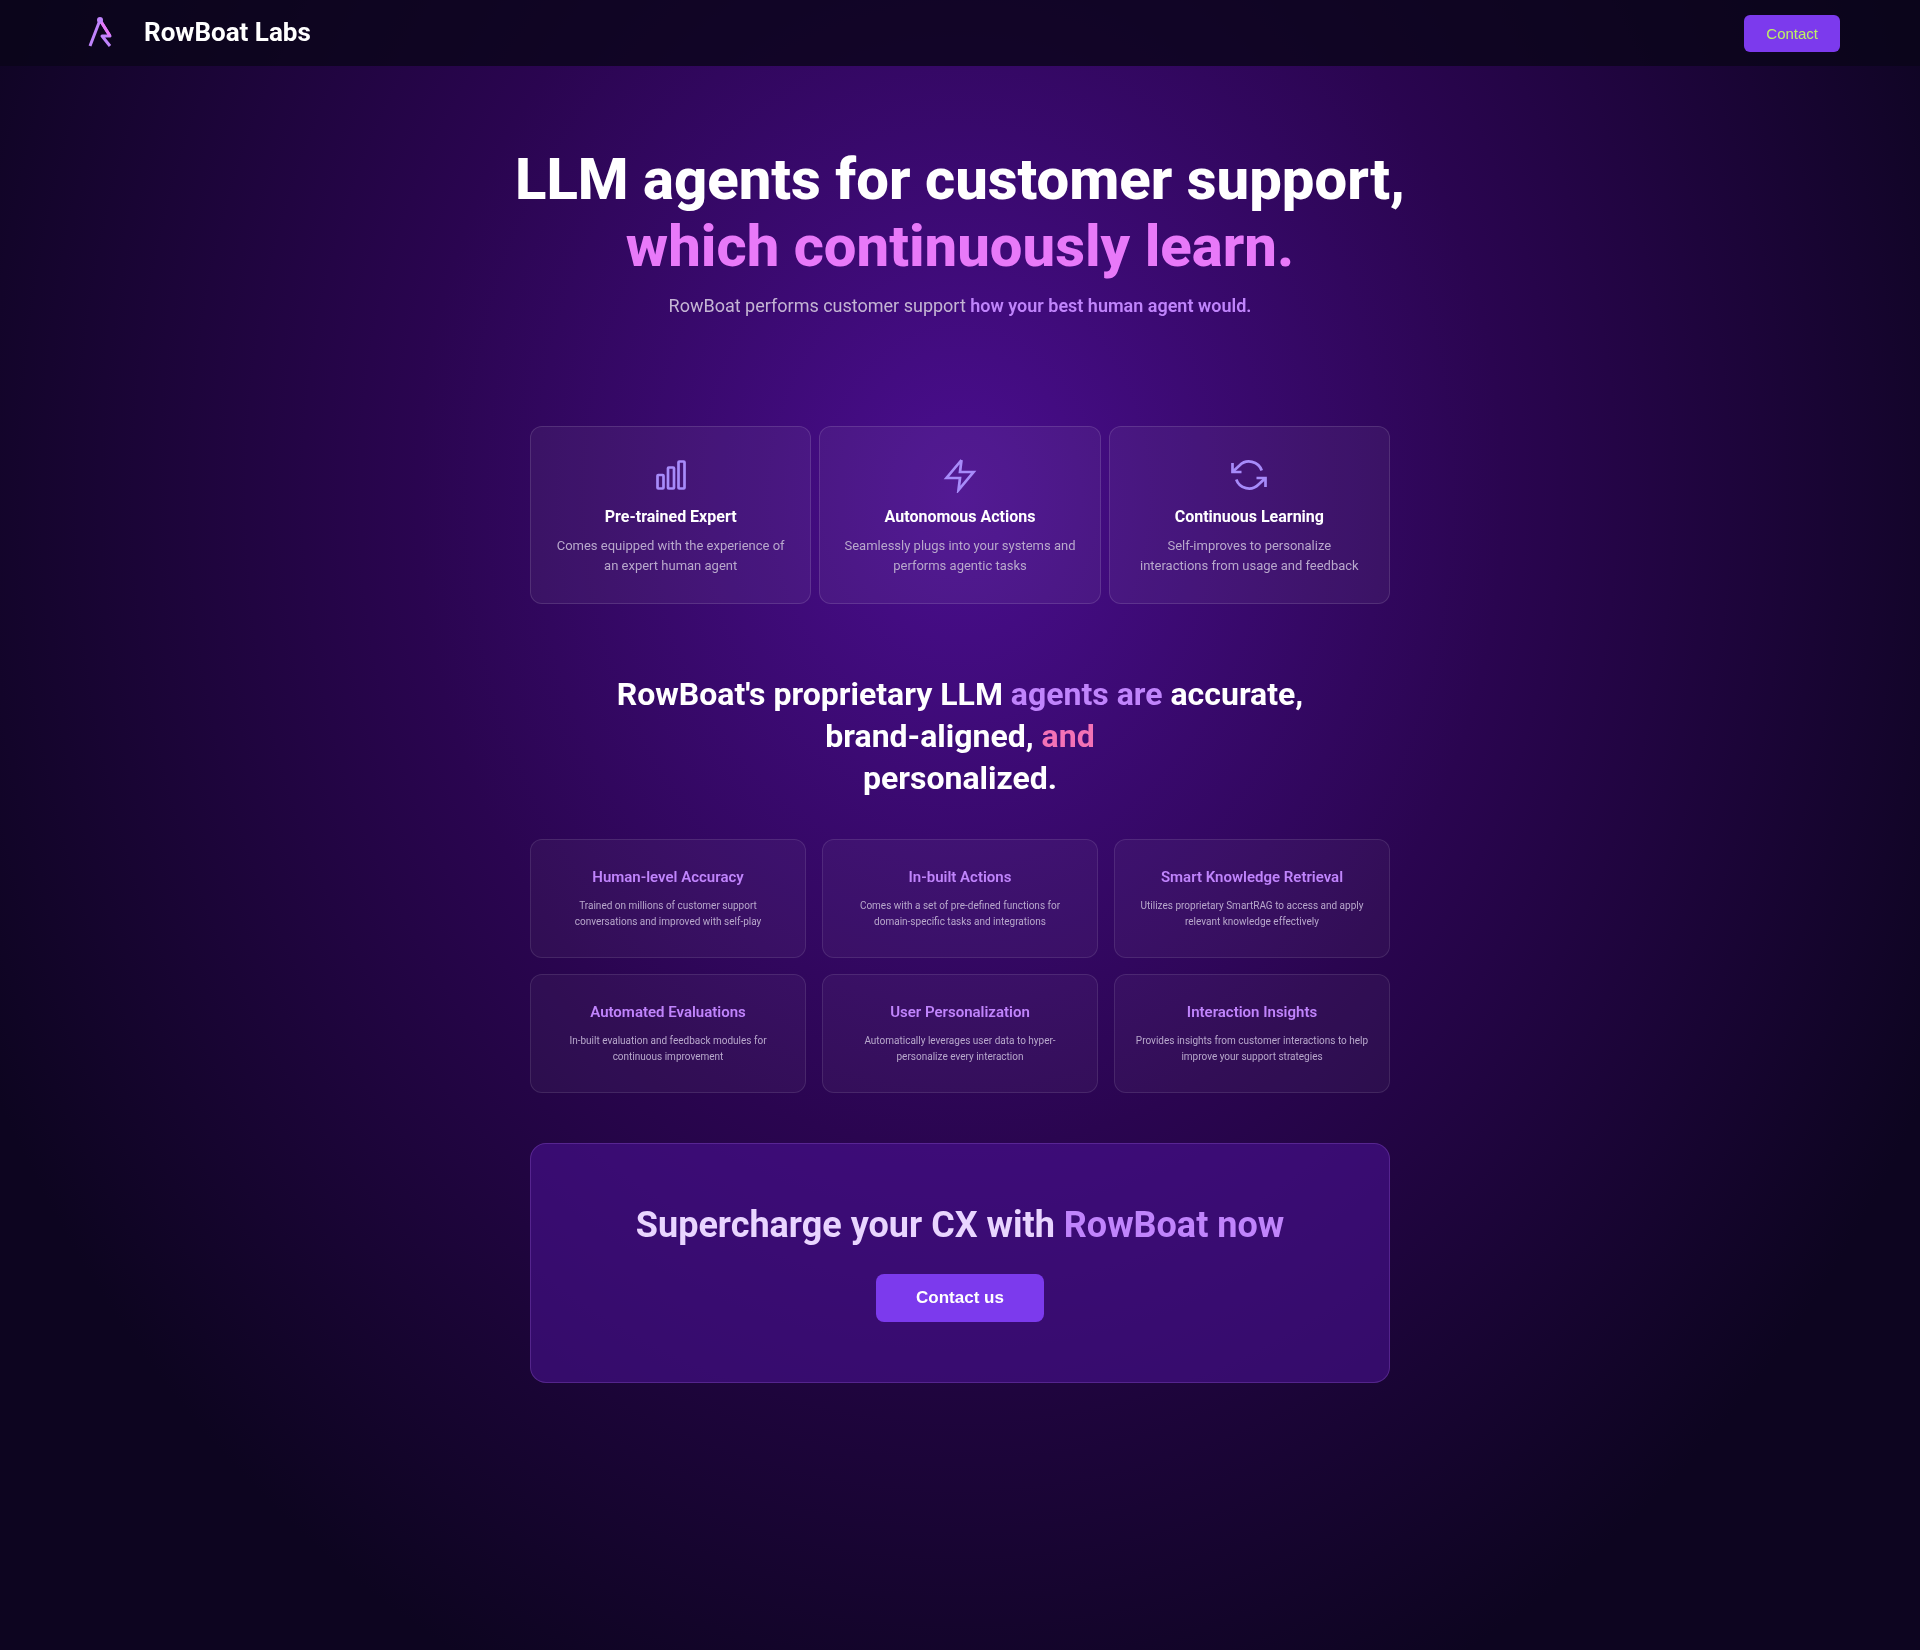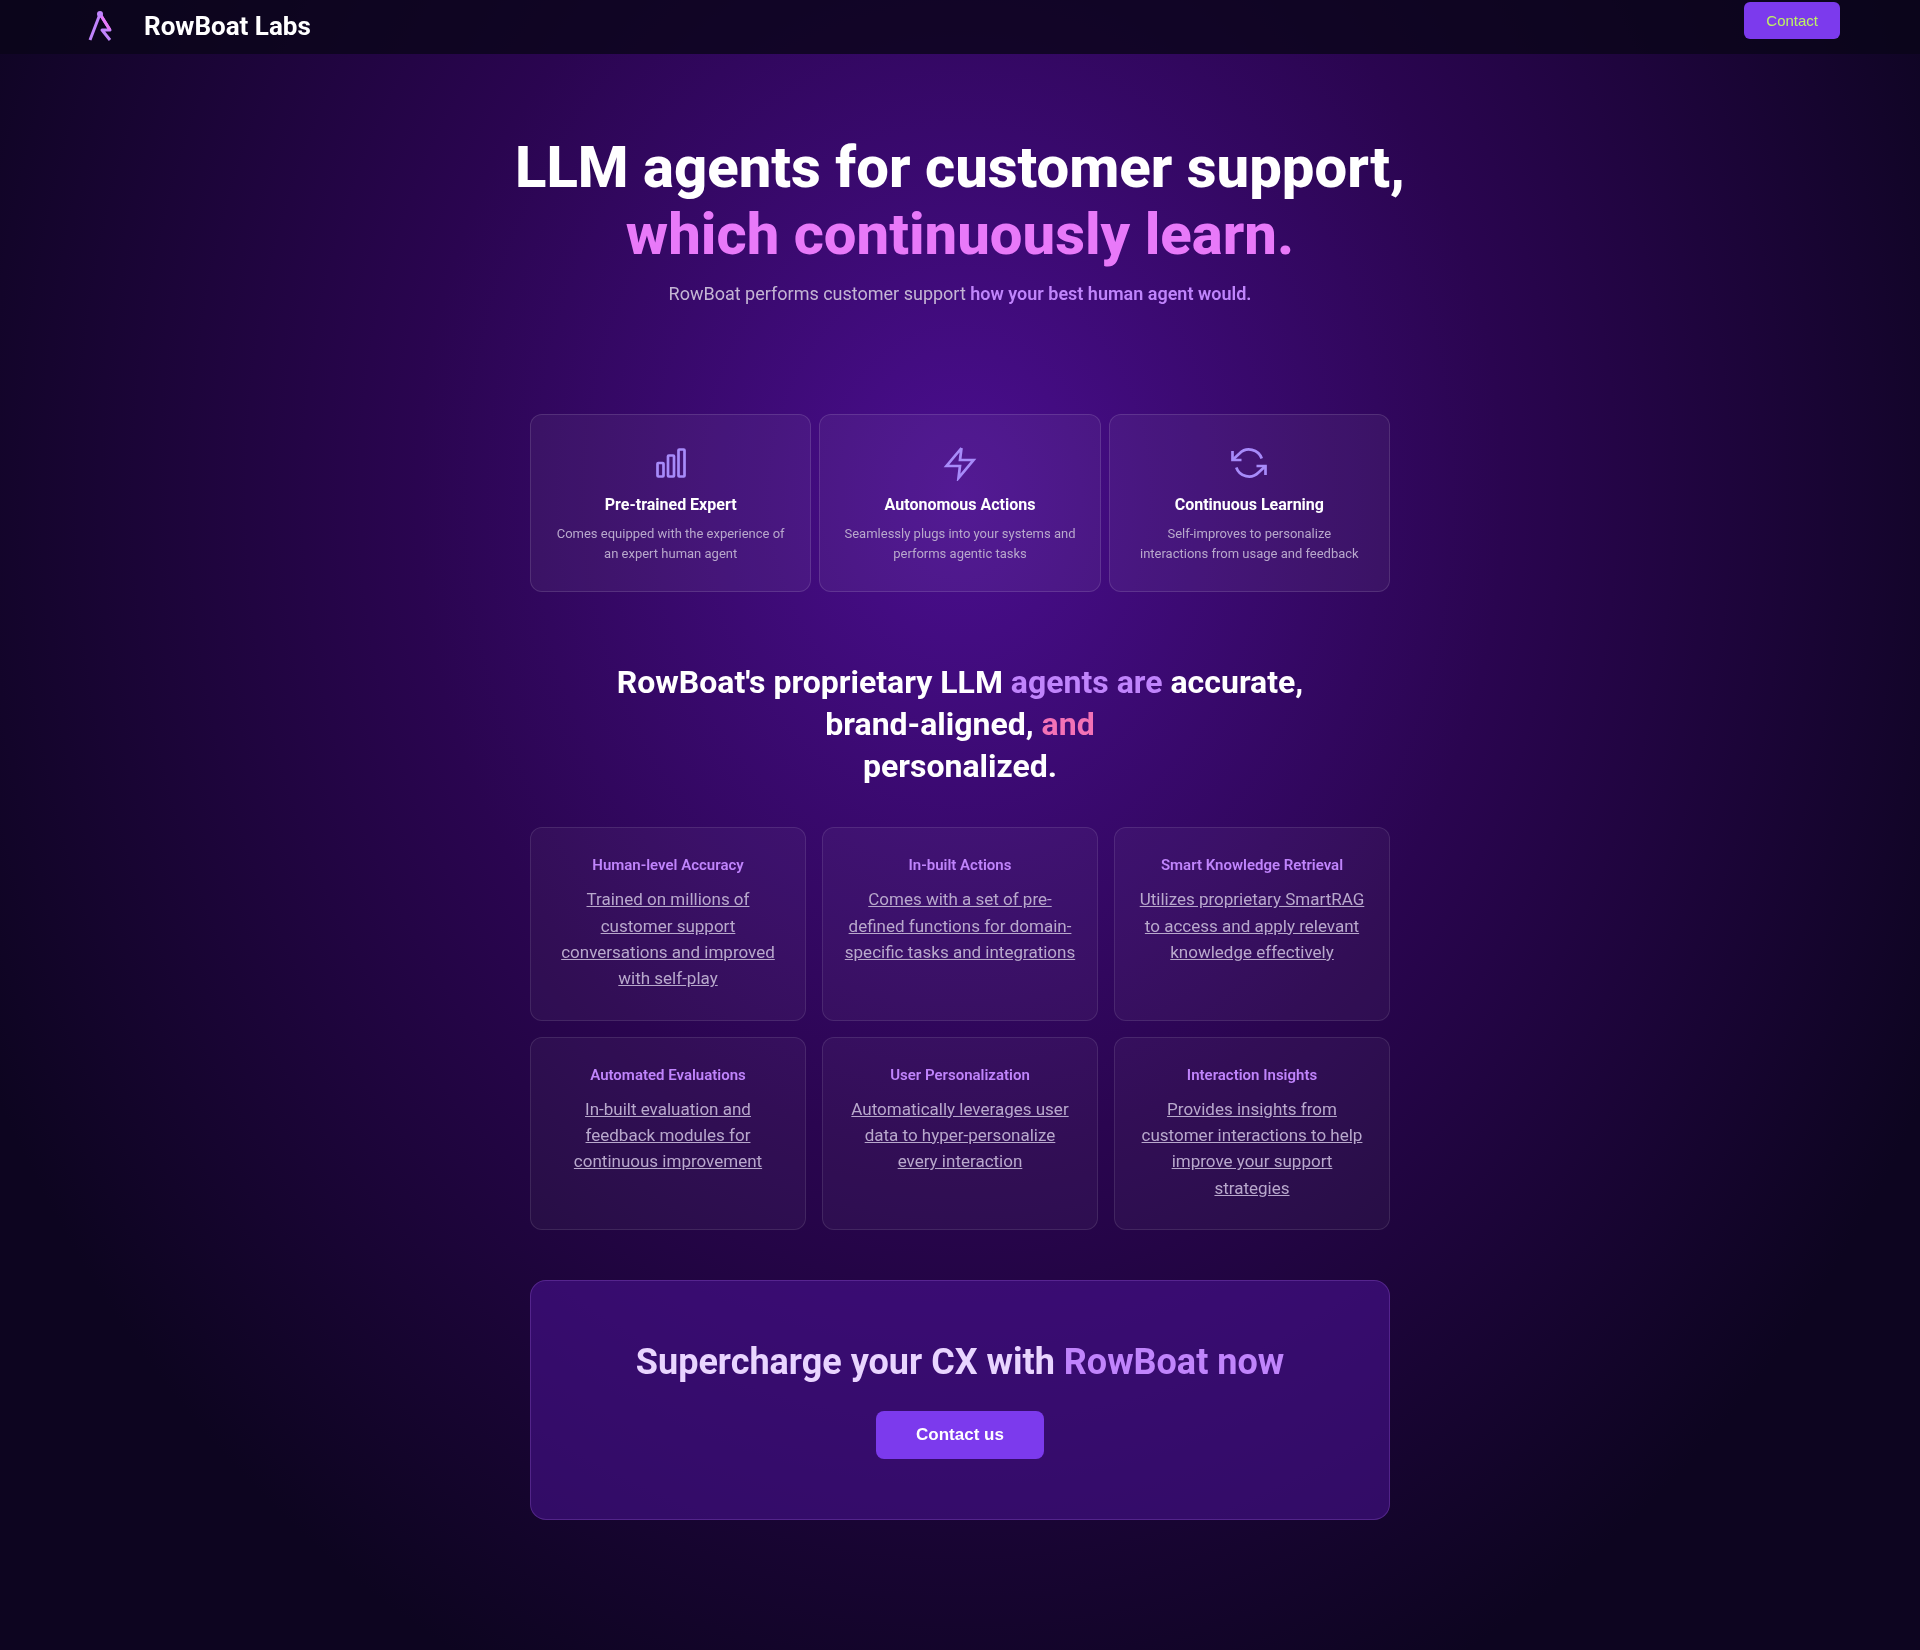--- a/index.html
+++ b/index.html
@@ -13,23 +13,23 @@
 
     
     .page-wrapper {
       background: radial-gradient(ellipse at 50% 30%, #4a0e8f 0%, #2a0550 40%, #0d0520 80%);
       min-height: 100vh;
     }
 
     
     nav {
       display: flex;
-      align-items: flex-start;
+      align-items: center;
       justify-content: space-between;
-      padding: 2px 80px;
+      padding: 8px 80px;
       background: rgba(10, 5, 25, 0.8);
     }
 
     .logo-area {
       display: flex;
       align-items: center;
       gap: 14px;
     }
 
     .logo-icon {
@@ -147,24 +147,23 @@
     }
 
     .capability-card-title {
       font-size: 15px;
       font-weight: 600;
       color: #c084fc;
       margin-bottom: 12px;
     }
 
     .capability-card-desc {
-      font-size: 17px;
+      font-size: 10px;
       color: #b8a8cc;
       line-height: 1.55;
-      text-decoration: underline;
     }
 
     
     .cta-section {
       max-width: 900px;
       margin: 50px auto 60px;
       padding: 0 20px;
     }
 
     .cta-box {

